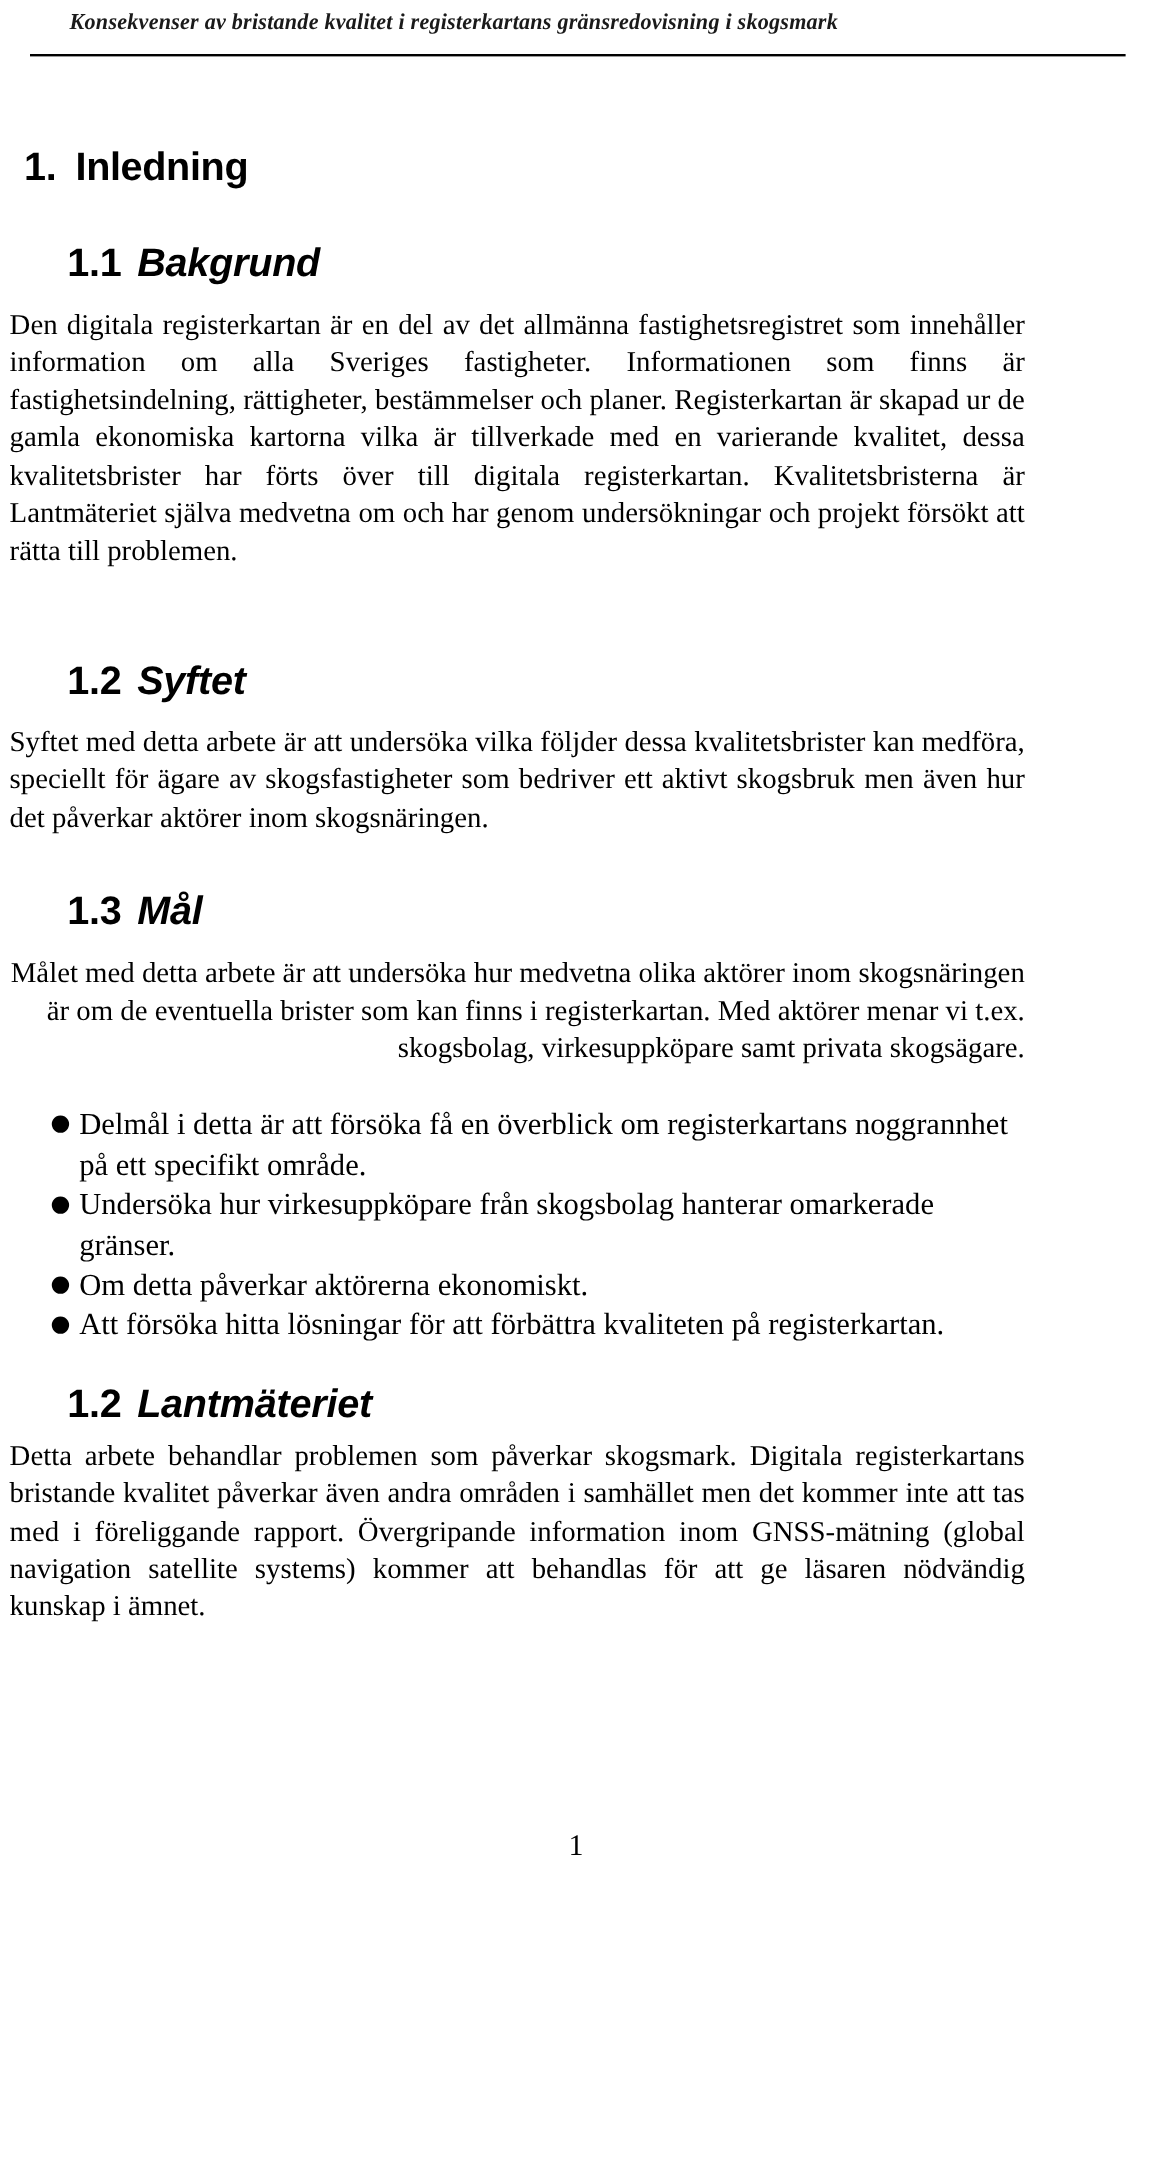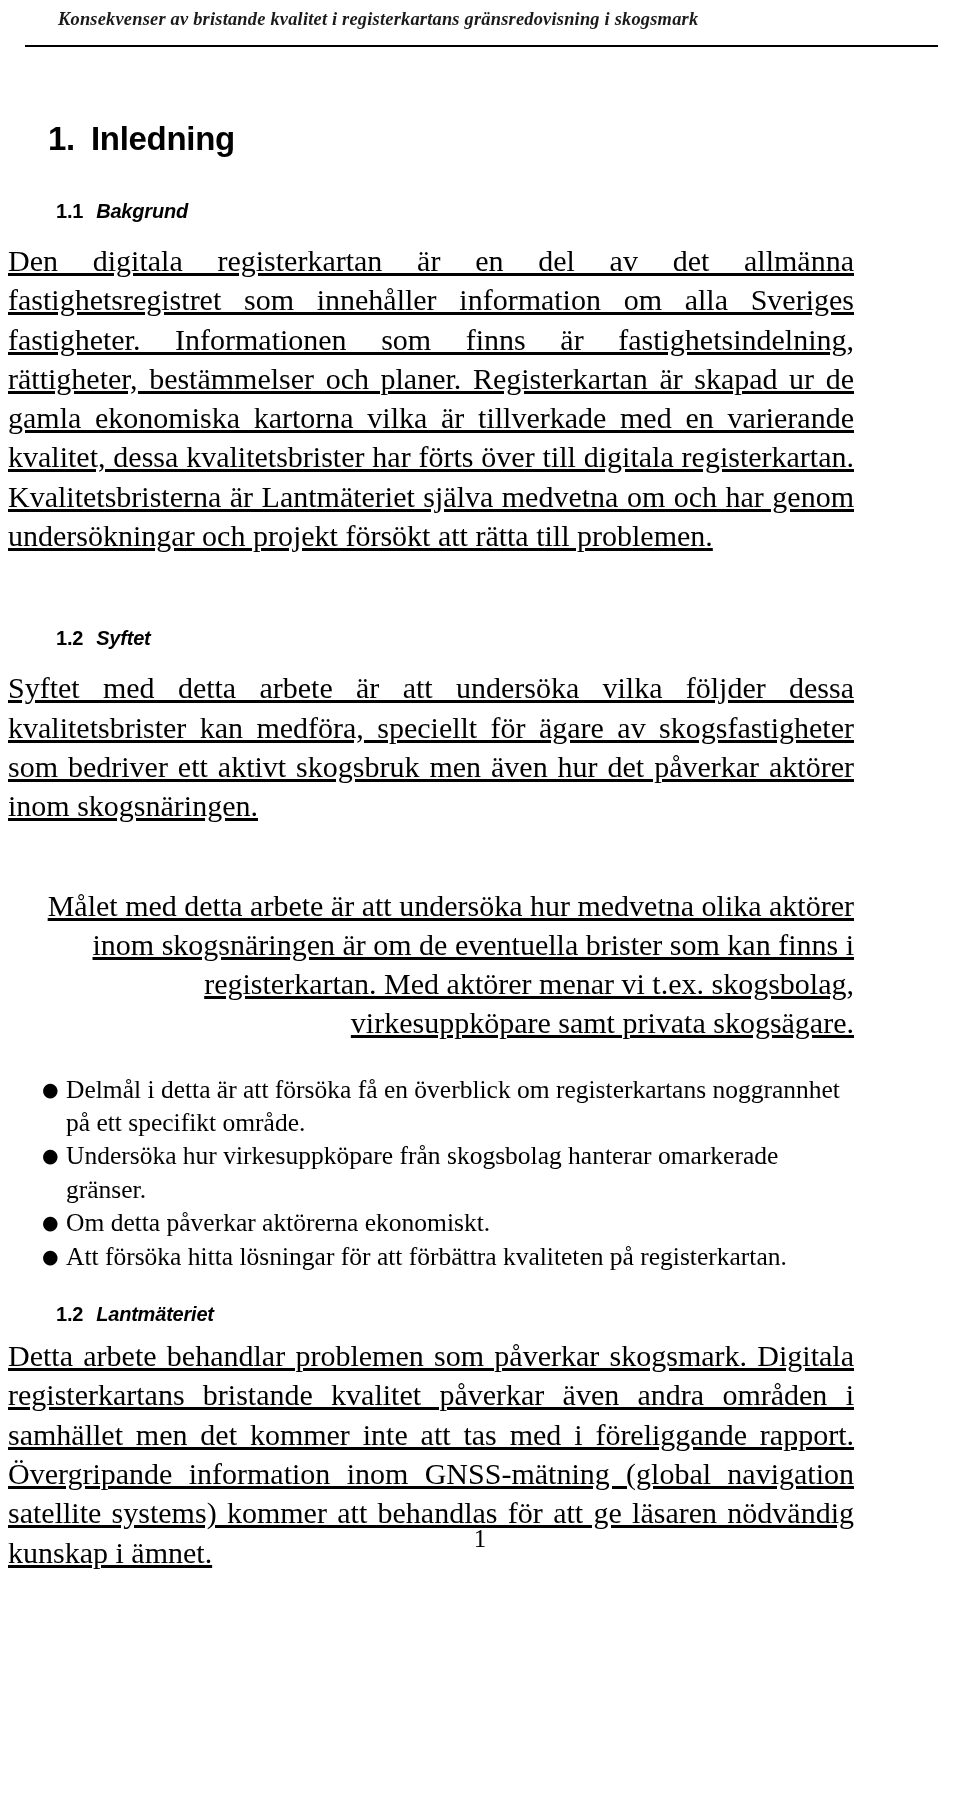--- a/index.html
+++ b/index.html
@@ -53,53 +53,52 @@
     left: 8px;
     top: 120px;
     width: 846px;
   }
 
   h1.sec {
     font-family: "Liberation Sans", "DejaVu Sans", sans-serif;
     font-weight: 700;
     font-size: 33px;
     line-height: 1.15;
-    margin: 0 0 0 40px;
+    margin: 0 0 0 12px;
     padding: 0;
     letter-spacing: -0.3px;
   }
   h1.sec .num { margin-right: 16px; }
 
   h2.sub {
     font-family: "Liberation Sans", "DejaVu Sans", sans-serif;
     font-weight: 700;
-    font-size: 20px;
+    font-size: 33px;
     line-height: 1.15;
     margin: 0 0 0 48px;
     padding: 0;
     letter-spacing: -0.2px;
     white-space: nowrap;
   }
   h2.sub .num {
     font-style: normal;
     margin-right: 13px;
   }
   h2.sub .ttl {
     font-style: italic;
   }
 
   p.body {
-    font-size: 30px;
+    font-size: 24px;
     line-height: 1.31;
     margin: 0;
     padding: 0;
     text-align: justify;
     text-justify: inter-word;
     hyphens: none;
-    text-decoration: underline;
   }
   p.body.left { text-align: right; }
 
   ul.bullets {
     margin: 0;
     padding: 0;
     list-style: none;
   }
   ul.bullets li {
     position: relative;
@@ -168,20 +167,23 @@
     <h2 class="sub">
       <span class="num">1.2</span><span class="ttl">Syftet</span>
     </h2>
 
     <div class="sp-s"></div>
 
     <p class="body">Syftet med detta arbete är att undersöka vilka följder dessa kvalitetsbrister kan medföra, speciellt för ägare av skogsfastigheter som bedriver ett aktivt skogsbruk men även hur det påverkar aktörer inom skogsnäringen.</p>
 
     <div class="sp-l"></div>
 
+    <h2 class="sub">
+      <span class="num">1.3</span><span class="ttl">Mål</span>
+    </h2>
 
     <div class="sp-s"></div>
 
     <p class="body left">Målet med detta arbete är att undersöka hur medvetna olika aktörer inom skogsnäringen är om de eventuella brister som kan finns i registerkartan. Med aktörer menar vi t.ex. skogsbolag, virkesuppköpare samt privata skogsägare.</p>
 
     <div class="sp-m"></div>
 
     <ul class="bullets">
       <li>
         <span class="bullet">●</span>

